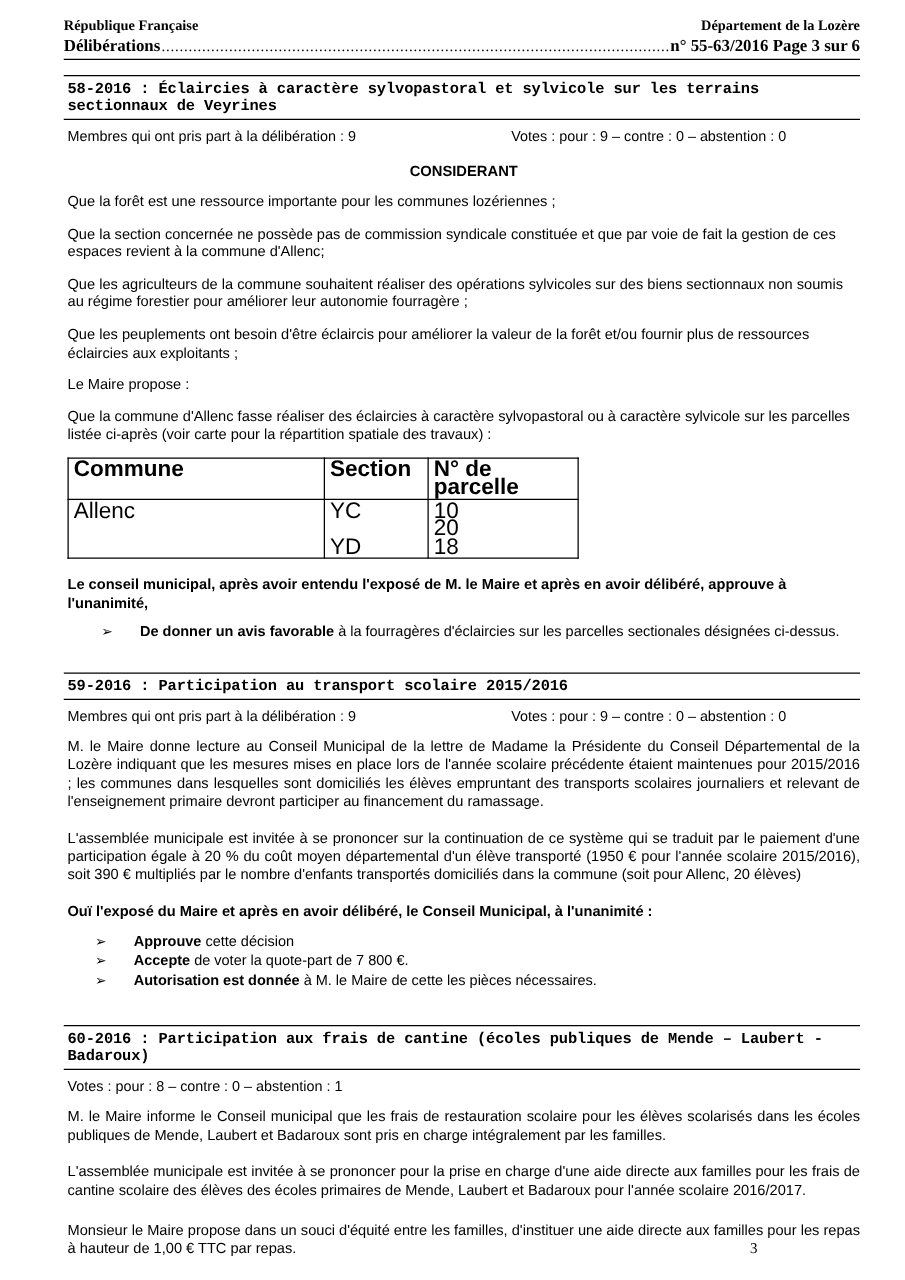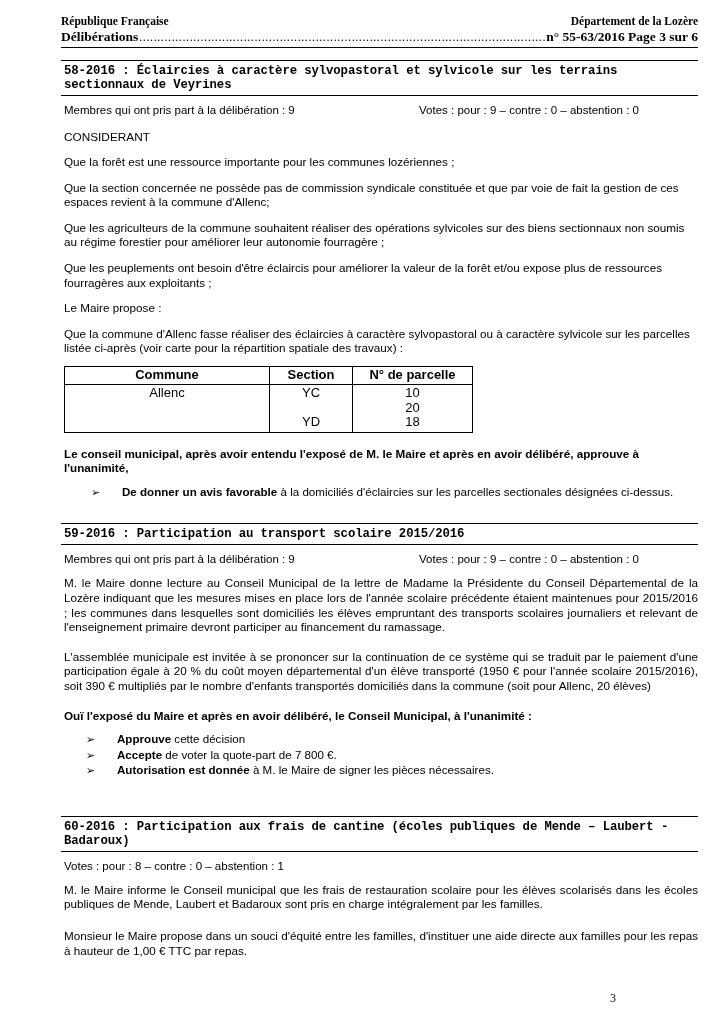--- a/index.html
+++ b/index.html
@@ -10,21 +10,21 @@
   body {
     width: 724px;
     height: 1024px;
     font-family: "Liberation Sans", sans-serif;
     color: #000000;
     position: relative;
     overflow: hidden;
   }
   .page {
     position: absolute;
-    left: 14px; top: 0;
+    left: 4px; top: 0;
     width: 640px;
     height: 1024px;
     padding: 16px;
     box-sizing: border-box;
   }
   .content {
     position: absolute;
     left: 47px;
     top: 14px;
     width: 637px;
@@ -96,40 +96,41 @@
     line-height: 14.6px;
     margin: 11px 0 0 0;
     padding-left: 3px;
   }
   p.tight { margin-top: 9px; }
   p.justify { text-align: justify; text-justify: inter-word; }
   p.bold { font-weight: bold; }
   .ital { }
   .considerant {
     font-size: 11.8px;
-    font-weight: normal;
+    font-weight: bold;
     margin: 12px 0 0 0;
     padding-left: 3px;
     line-height: 14px;
+    text-align: center;
   }
 
   
   table.parcels {
     border-collapse: collapse;
     margin-top: 10px;
     margin-left: 3px;
     width: 385px;
     table-layout: fixed;
   }
   table.parcels td, table.parcels th {
     border: 1.3px solid #000;
-    font-size: 13px;
+    font-size: 18px;
     line-height: 14.4px;
     padding: 1px 4px 2px 4px;
-    text-align: center;
+    text-align: left;
     vertical-align: top;
   }
   table.parcels th {
     font-weight: bold;
   }
   .col-commune { width: 196px; }
   .col-section { width: 74px; }
   .col-parcelle { width: 111px; }
   .cellline { display: block; min-height: 14.4px; }
 
@@ -188,21 +189,21 @@
       <div class="votes-line">
         <span class="votes-left">Membres qui ont pris part à la délibération : 9</span>
         <span class="votes-right">Votes : pour : 9 – contre : 0 – abstention : 0</span>
       </div>
 
       <p class="considerant">CONSIDERANT</p>
 
       <p class="body-text">Que la forêt est une ressource importante pour les communes lozériennes ;</p>
       <p class="body-text">Que la section concernée ne possède pas de commission syndicale constituée et que par voie de fait la gestion de ces espaces revient à la commune d'Allenc;</p>
       <p class="body-text">Que les agriculteurs de la commune souhaitent réaliser des opérations sylvicoles sur des biens sectionnaux non soumis au régime forestier pour améliorer leur autonomie fourragère ;</p>
-      <p class="body-text">Que les peuplements ont besoin d'être éclaircis pour améliorer la valeur de la forêt et/ou expose plus de ressources fourragères aux exploitants ;</p>
+      <p class="body-text">Que les peuplements ont besoin d'être éclaircis pour améliorer la valeur de la forêt et/ou fournir plus de ressources éclaircies aux exploitants ;</p>
 
       <p class="body-text">Le Maire propose :</p>
 
       <p class="body-text"><span>Que la commune d'Allenc fasse réaliser des éclaircies à caractère sylvopastoral ou à caractère sylvicole sur les parcelles listée ci-après </span><span class="ital">(voir carte pour la répartition spatiale des travaux)</span><span> :</span></p>
 
       <table class="parcels">
         <thead>
           <tr>
             <th class="col-commune">Commune</th>
             <th class="col-section">Section</th>
@@ -228,21 +229,21 @@
             </td>
           </tr>
         </tbody>
       </table>
 
       <p class="body-text bold" style="margin-top:14px">Le conseil municipal, après avoir entendu l'exposé de M. le Maire et après en avoir délibéré, approuve à l'unanimité,</p>
 
       <ul class="arrow-list indent-wide">
         <li>
           <span class="marker">➢</span>
-          <b>De donner un avis favorable</b><span> à la domiciliés d'éclaircies sur les parcelles sectionales désignées ci-dessus.</span>
+          <b>De donner un avis favorable</b><span> à la fourragères d'éclaircies sur les parcelles sectionales désignées ci-dessus.</span>
         </li>
       </ul>
     </div>
 
     <div class="section" style="margin-top:24px">
       <div class="section-title">59-2016 : Participation au transport scolaire 2015/2016</div>
       <div class="votes-line">
         <span class="votes-left">Membres qui ont pris part à la délibération : 9</span>
         <span class="votes-right">Votes : pour : 9 – contre : 0 – abstention : 0</span>
       </div>
@@ -256,31 +257,32 @@
         <li>
           <span class="marker">➢</span>
           <b>Approuve</b><span> cette décision</span>
         </li>
         <li>
           <span class="marker">➢</span>
           <b>Accepte</b><span> de voter la quote-part de 7 800 €.</span>
         </li>
         <li>
           <span class="marker">➢</span>
-          <b>Autorisation est donnée</b><span> à M. le Maire de signer les pièces nécessaires.</span>
+          <b>Autorisation est donnée</b><span> à M. le Maire de cette les pièces nécessaires.</span>
         </li>
       </ul>
     </div>
 
-    <div class="section" style="margin-top:38px">
+    <div class="section" style="margin-top:28px">
       <div class="section-title">60-2016 : Participation aux frais de cantine (écoles publiques de Mende – Laubert - Badaroux)</div>
       <div class="votes-line">
         <span class="votes-right">Votes : pour : 8 – contre : 0 – abstention : 1</span>
       </div>
 
       <p class="body-text justify tight">M. le Maire informe le Conseil municipal que les frais de restauration scolaire pour les élèves scolarisés dans les écoles publiques de Mende, Laubert et Badaroux sont pris en charge intégralement par les familles.</p>
+      <p class="body-text justify" style="margin-top:15px">L'assemblée municipale est invitée à se prononcer pour la prise en charge d'une aide directe aux familles pour les frais de cantine scolaire des élèves des écoles primaires de Mende, Laubert et Badaroux pour l'année scolaire 2016/2017.</p>
       <p class="body-text justify" style="margin-top:17px">Monsieur le Maire propose dans un souci d'équité entre les familles, d'instituer une aide directe aux familles pour les repas à hauteur de 1,00 € TTC par repas.</p>
     </div>
 
   </div>
 
   <div class="page-number">3</div>
 </div>
 
 </body></html>

